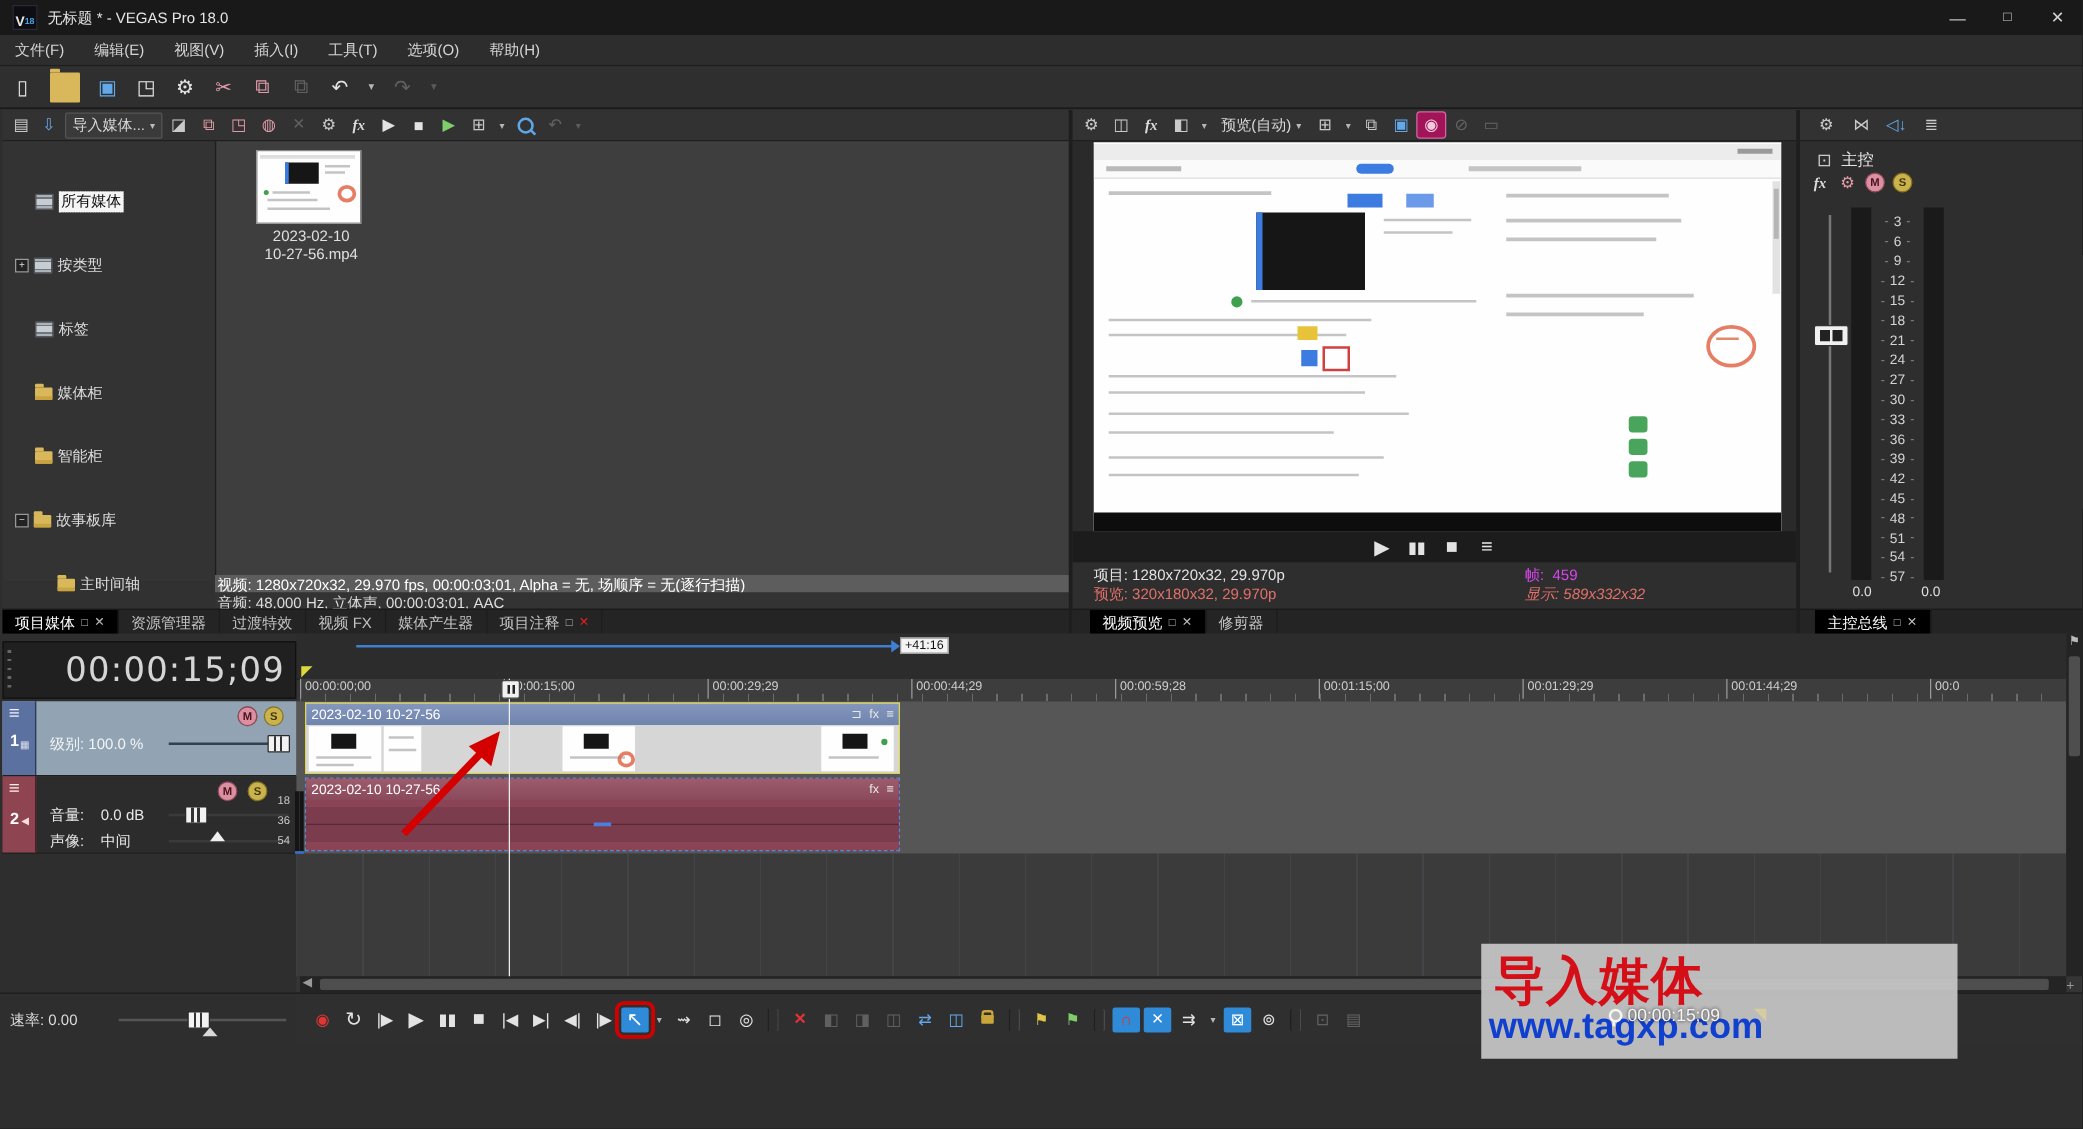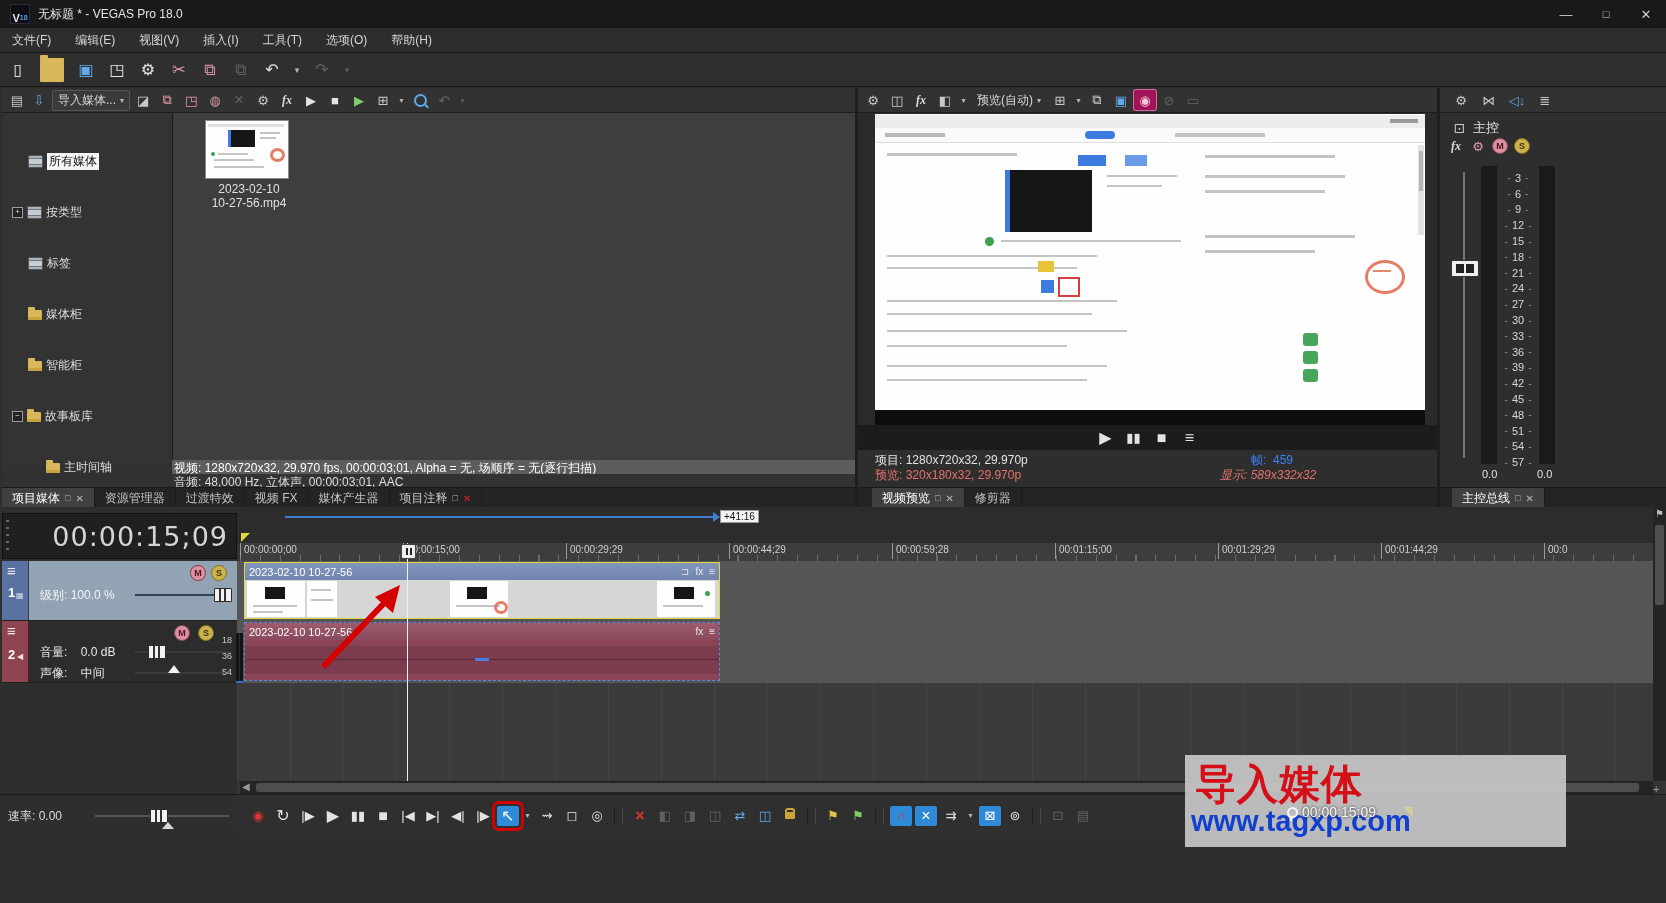--- a/index.html
+++ b/index.html
@@ -49,21 +49,21 @@
   .menuitem{padding:3px 12px;color:#d5d5d5;}
   .maintb{left:0;top:53px;width:1666px;height:33px;background:#2f2f2f;border-bottom:1px solid #141414;display:flex;align-items:center;padding-left:6px;gap:7px;}
   .maintb .ic{width:24px;height:24px;font-size:16px;}
   .maintb .ic.dd{width:12px;font-size:9px;}
   
   .panel{background:#2e2e2e;}
   .ptb{display:flex;align-items:center;height:24px;background:#323232;border-bottom:1px solid #1e1e1e;padding-left:4px;gap:2px;}
   .tbbtn{display:inline-flex;align-items:center;height:19px;padding:0 5px;color:#d9d9d9;background:#3a3a3a;border:1px solid #555;border-radius:2px;font-size:12px;gap:4px;}
   .tabstrip{display:flex;align-items:stretch;background:#242424;height:20px;border-top:1px solid #1a1a1a;}
   .tab{display:flex;align-items:center;gap:5px;padding:0 10px;color:#c3c3c3;border-right:1px solid #1c1c1c;font-size:12px;}
-  .tab.active{background:#404040;color:#fff;}
+  .tab.active{background:#000000;color:#fff;}
   .tab .tbox{font-size:9px;color:#bbb;}
   .tab .tx{font-size:10px;color:#bbb;font-weight:bold;}
   .tab .tx.red{color:#e02020;}
   
   .treerow{display:flex;align-items:center;height:15px;gap:4px;color:#ddd;margin-top:36px;}
   .expander{width:9px;height:9px;border:1px solid #9a9a9a;background:#222;color:#ddd;font-size:8px;line-height:7px;text-align:center;flex:none;margin-left:2px;}
   .micon{width:13px;height:11px;flex:none;background:linear-gradient(#aab2ba 0 2px,#6e767e 2px 3px,#c8cdd2 3px 8px,#6e767e 8px 9px,#aab2ba 9px);border:1px solid #55595e;border-radius:1px;}
   .ficon{width:14px;height:10px;flex:none;background:#d9b85c;border-radius:1px;position:relative;box-shadow:inset 0 -3px 0 #c9a43e;}
   .ficon::before{content:"";position:absolute;top:-3px;left:0;width:7px;height:3px;background:#d9b85c;border-radius:1px 1px 0 0;}
   .sel-label{background:#f5f5f5;color:#0a0a0a;padding:0 2px;outline:1px dotted #333;}
@@ -328,21 +328,21 @@
         <span class="ic wht big">≡</span>
       </div>
 
     <div class="r" style="left:0;top:362px;width:579px;height:37px;background:#2e2e2e;">
       <div class="r" style="left:17px;top:2px;color:#e3e3e3;">
         <span>项目:</span> <span>1280x720x32, 29.970p</span>
       </div>
       <div class="r" style="left:17px;top:17px;color:#e4706a;">
         <span>预览:</span> <span>320x180x32, 29.970p</span>
       </div>
-      <div class="r" style="left:362px;top:2px;color:#3b82f6;margin-left:31px;">
+      <div class="r" style="left:362px;top:2px;color:#d946ef;">
         <span>帧:</span>&nbsp;&nbsp;<span>459</span>
       </div>
       <div class="r" style="left:362px;top:17px;color:#e4706a;font-style:italic;">
         <span>显示:</span> <span>589x332x32</span>
       </div>
     </div>
   </div>
 
   <div class="r tabstrip" style="left:858px;top:487px;width:579px;">
     <div class="tab active" style="margin-left:14px;">

